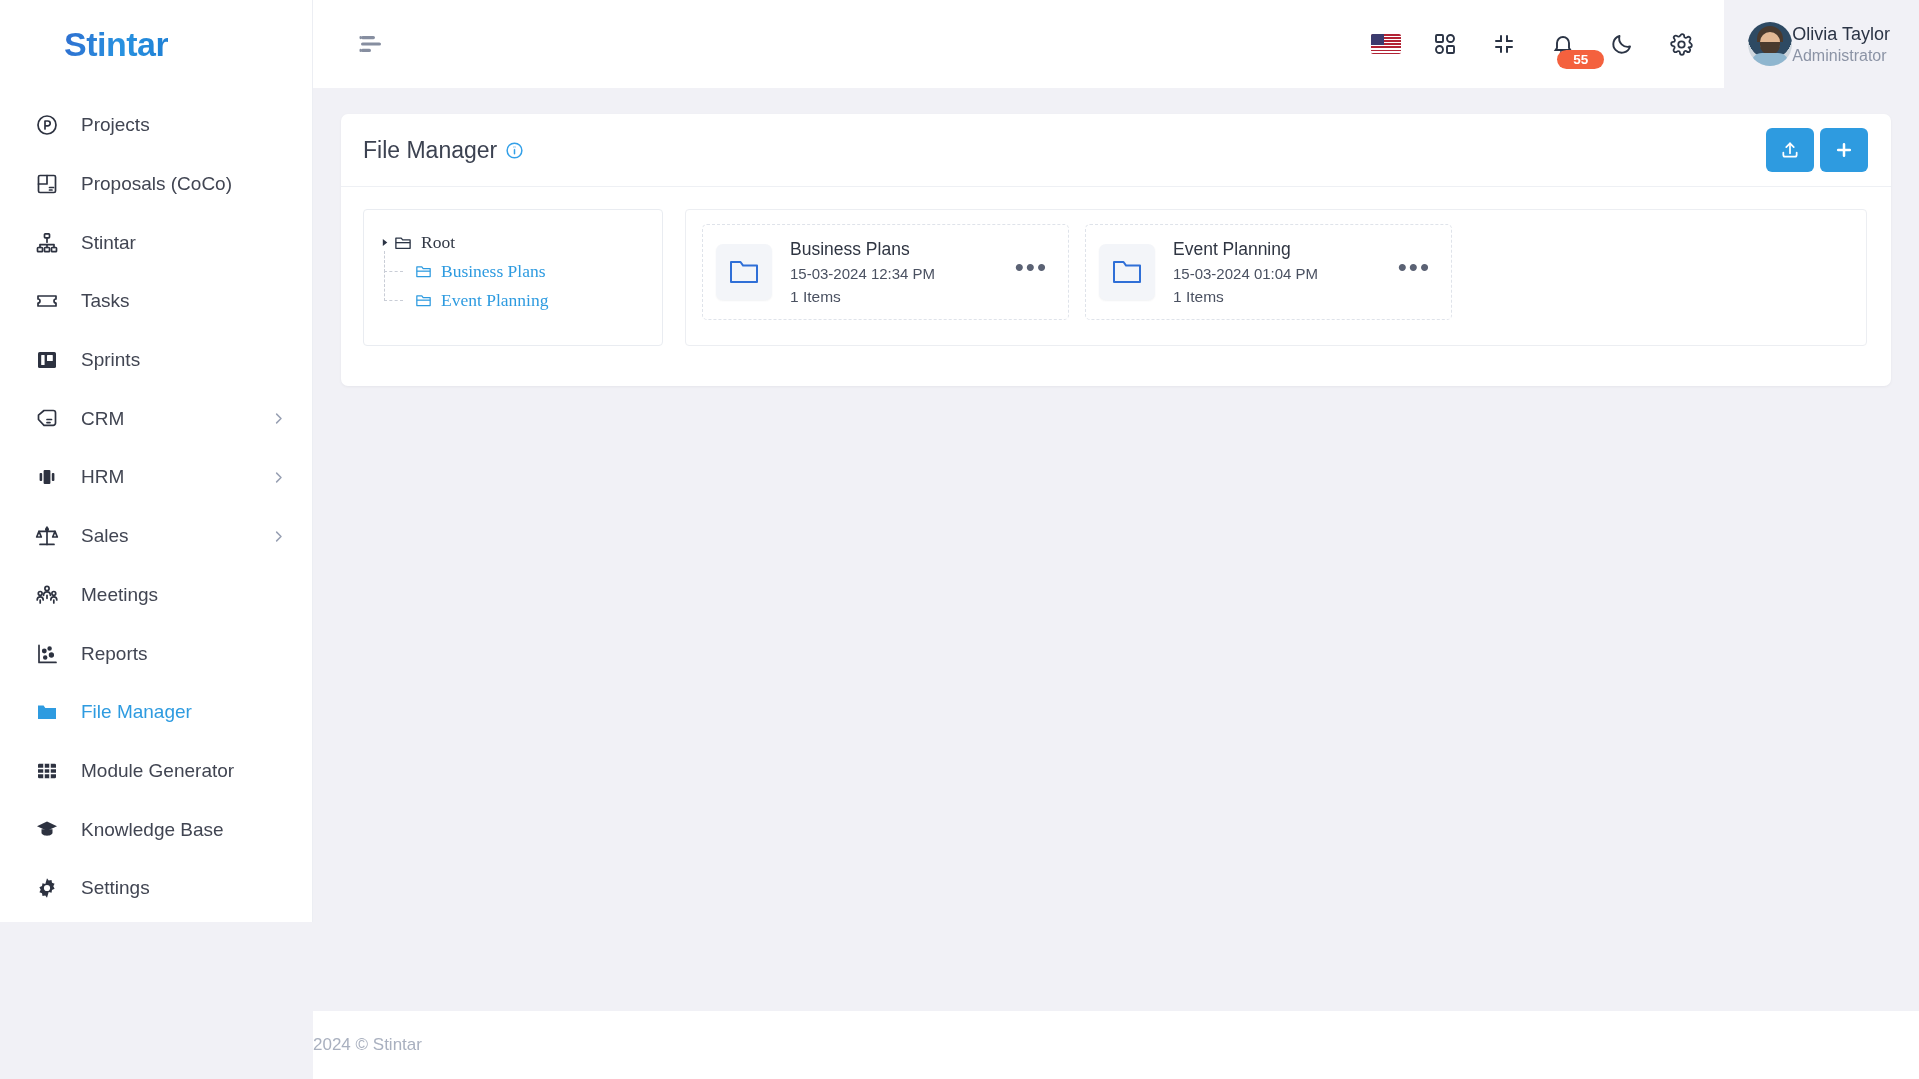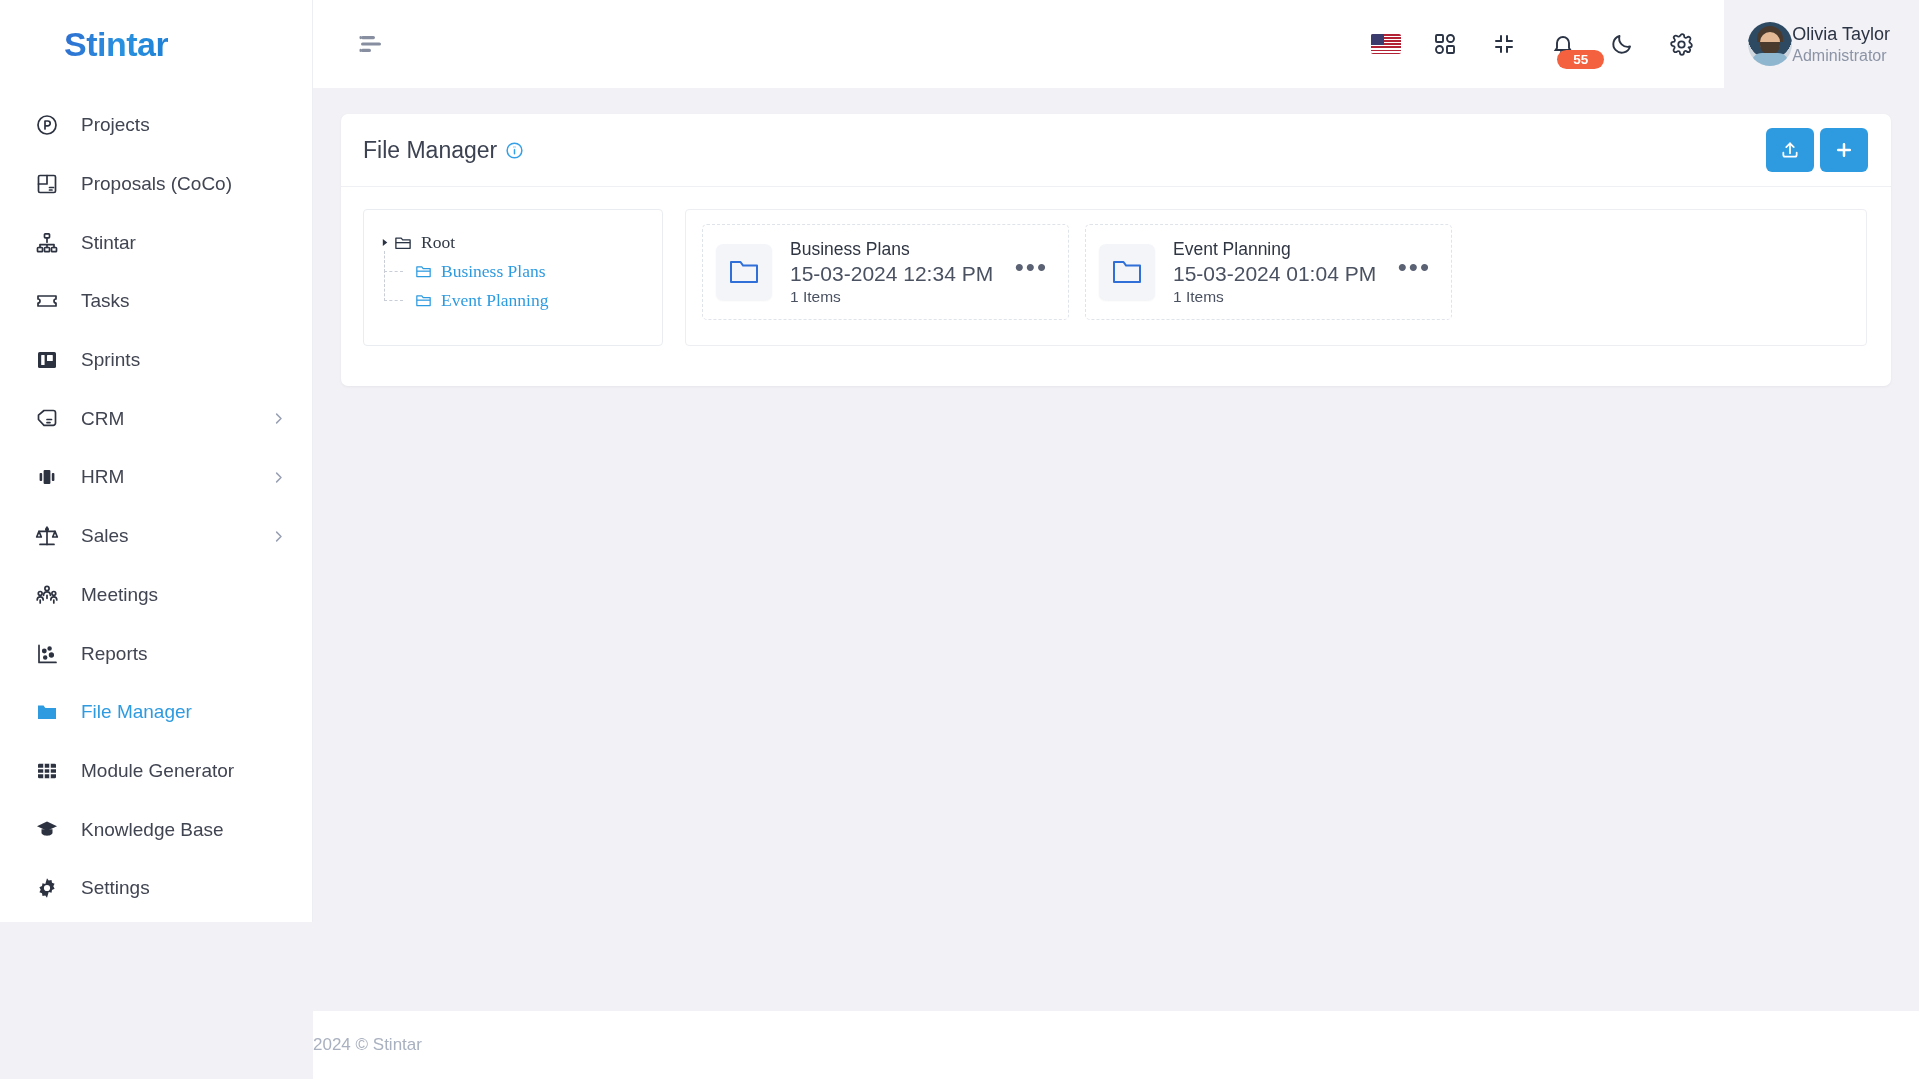--- a/index.html
+++ b/index.html
@@ -206,21 +206,21 @@
   }
   .folder-thumb {
     width: 56px; height: 56px;
     background: #F3F5F9; border-radius: 7px;
     display: flex; align-items: center; justify-content: center;
     flex: 0 0 56px; margin-right: 18px;
     box-shadow: 0 1px 2px rgba(20,30,60,.06);
   }
   .folder-meta { flex: 1; min-width: 0; }
   .folder-name { font-size: 17.5px; color: #2f3542; line-height: 26px; }
-  .folder-date { font-size: 21px; color: #4a5161; line-height: 23px; }
+  .folder-date { font-size: 15px; color: #4a5161; line-height: 23px; }
   .folder-count { font-size: 15.5px; color: #4a5161; line-height: 23px; }
   .dots {
     color: #5b6274; font-size: 26px; letter-spacing: 2px;
     line-height: 10px; padding: 0 4px 10px 4px; cursor: pointer;
   }
 
   
   #footer {
     height: 68px; background: #fff;
     display: flex; align-items: center; justify-content: flex-start;

